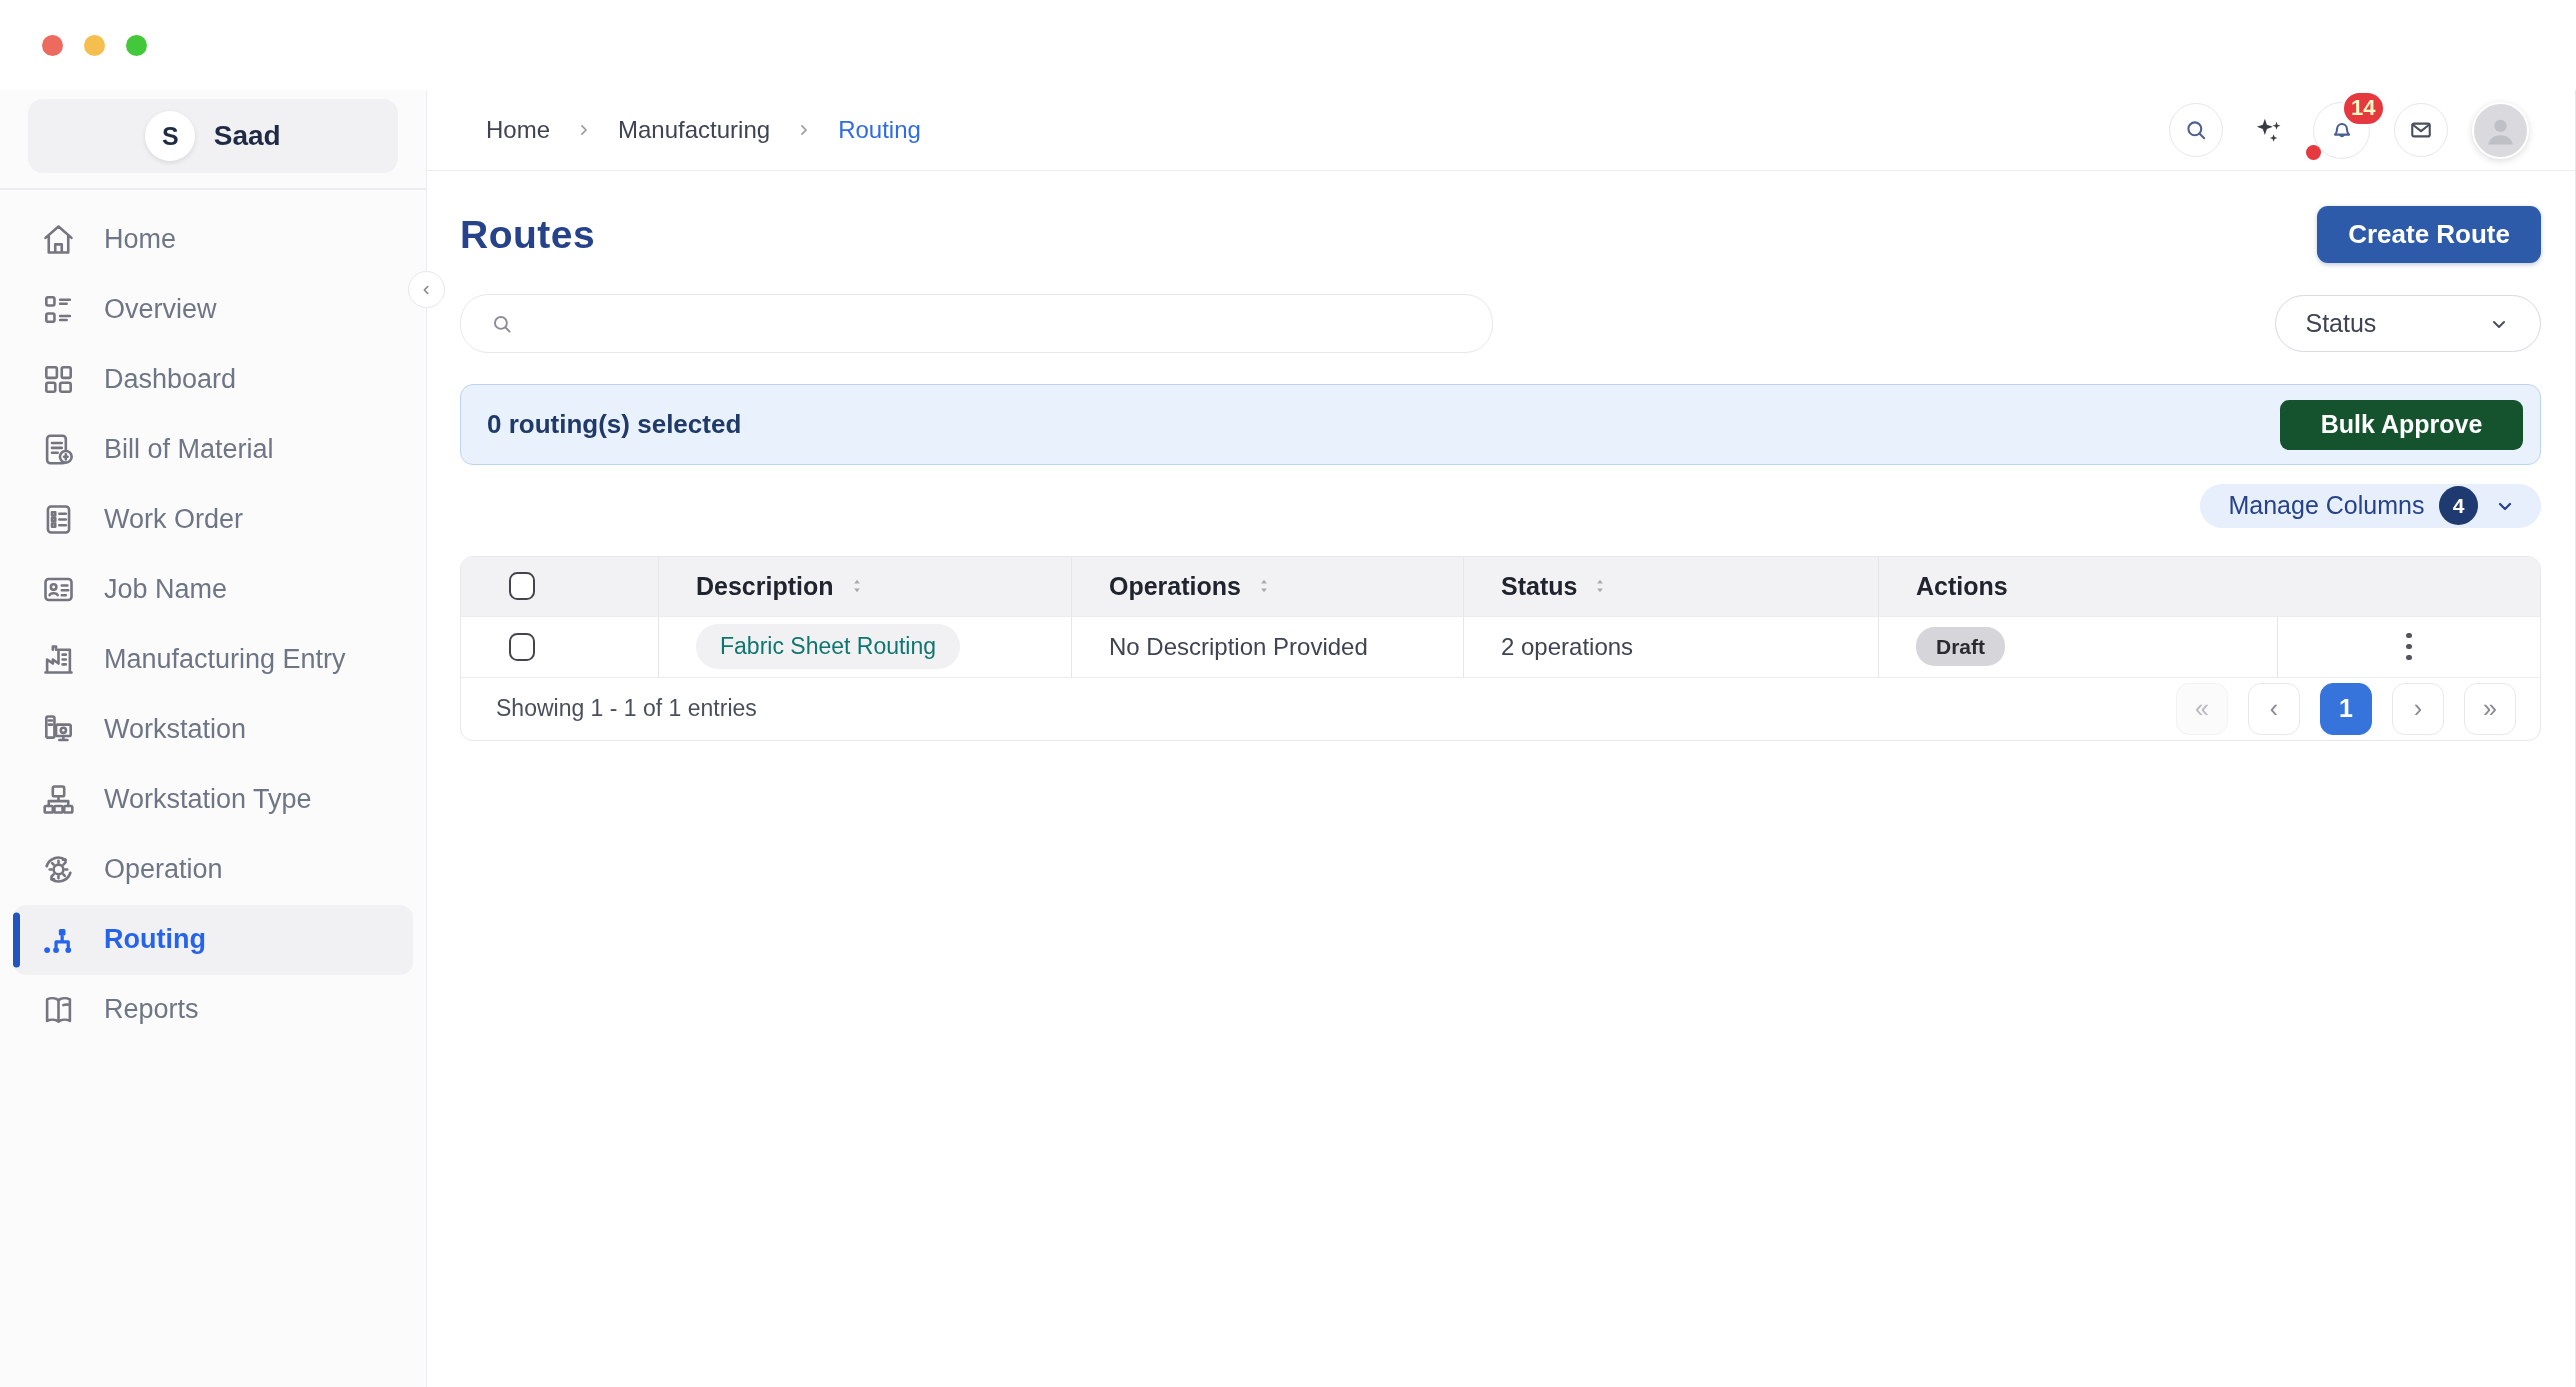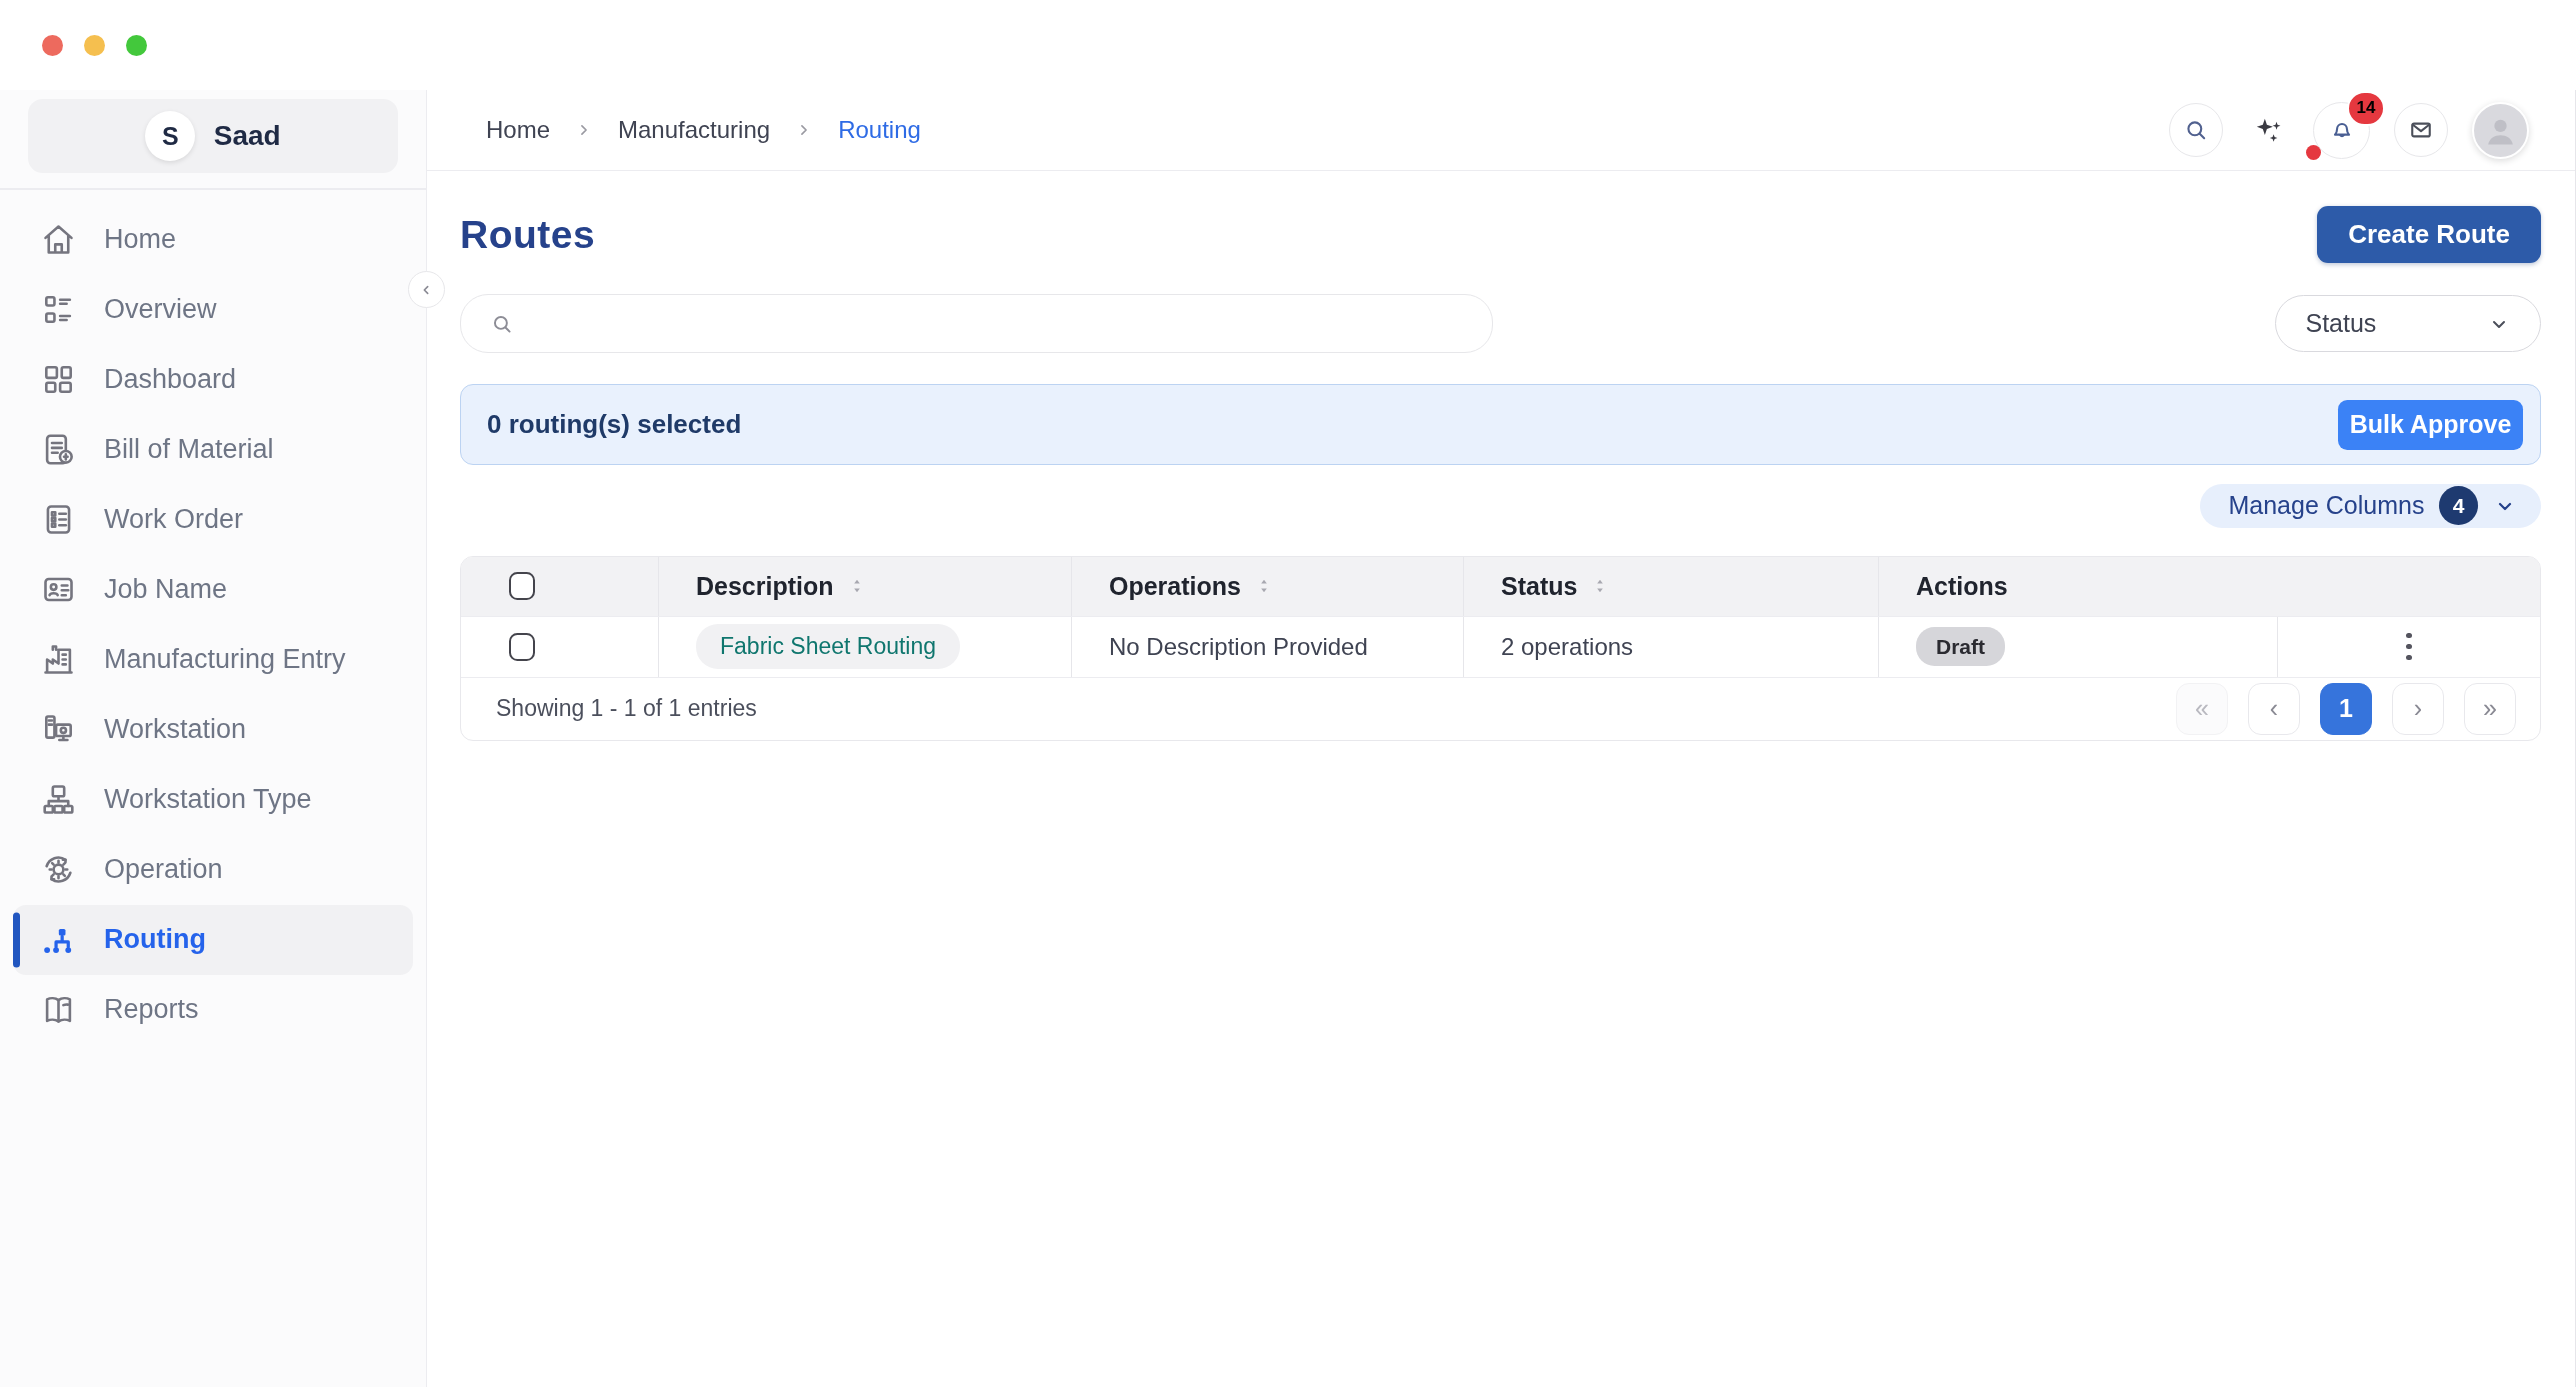--- a/index.html
+++ b/index.html
@@ -47,21 +47,21 @@
 
   .top-icons { display:flex; align-items:center; gap:24px; }
   .icon-circle { width:54px; height:54px; border-radius:50%; border:1.8px solid #e7e7ea; background:#fff;
     display:flex; align-items:center; justify-content:center; cursor:pointer; }
   .icon-circle svg { width:28px; height:28px; }
   .sparkle-btn { width:42px; height:42px; display:flex; align-items:center; justify-content:center; cursor:pointer; }
   .sparkle-btn svg { width:35px; height:35px; }
   .bell-wrap { position:relative; }
   .bell-wrap .icon-circle { width:57px; height:57px; }
   .notif-badge { position:absolute; top:-11px; right:-14.8px; min-width:35px; height:35px; padding:0 7.4px;
-    border-radius:17.5px; background:#e5383f; color:#000000; font-size:17px; font-weight:700;
+    border-radius:17.5px; background:#e5383f; color:#fef9c3; font-size:22px; font-weight:700;
     display:flex; align-items:center; justify-content:center; border:2.8px solid #fff; }
   .notif-dot { position:absolute; bottom:-1.8px; left:-7.4px; width:15.7px; height:15.7px; border-radius:50%; background:#e5383f; }
   .avatar { width:57px; height:57px; border-radius:50%; background:#d9d9de; border:2.8px solid #fff;
     box-shadow:0 1.8px 7.4px rgba(0,0,0,.14); display:flex; align-items:center; justify-content:center; cursor:pointer; }
   .avatar svg { width:37px; height:37px; }
 
   
   .content { flex:1; padding:35px 34px 0 33px; }
   .page-head { display:flex; justify-content:space-between; align-items:center; }
   .page-title { font-size:39px; font-weight:700; color:#26428b; letter-spacing:0.5px; }
@@ -75,21 +75,21 @@
   .search-box svg { width:26px; height:26px; color:#8d8d96; flex:none; }
   .search-box input { flex:1; border:none; outline:none; background:transparent; font-size:25px; color:#3f3f46; font-family:inherit; }
   .search-box input::placeholder { color:#5f6270; }
   .status-select { height:57px; min-width:266px; border:1.8px solid #d9d9de; border-radius:29.5px; background:#fff;
     display:flex; align-items:center; justify-content:space-between; padding:0 29.5px; font-size:25px; color:#3f4352; cursor:pointer; }
   .status-select svg { width:24px; height:24px; color:#4b4f5a; }
 
   .selection-bar { margin-top:31px; height:81px; background:#e9f1fd; border:1.8px solid #bcd3f2; border-radius:13px;
     display:flex; align-items:center; justify-content:space-between; padding:0 16.6px 0 26px; }
   .selection-text { font-size:26px; font-weight:600; color:#1f3a68; }
-  .bulk-btn { height:50px; padding:0 12px; background:#3b82f6; color:#fff; border:none; border-radius:9.2px;
+  .bulk-btn { height:50px; padding:0 41px; background:#14532d; color:#fff; border:none; border-radius:9.2px;
     font-size:25px; font-weight:600; display:flex; align-items:center; cursor:pointer; font-family:inherit; }
 
   .table-tools { display:flex; justify-content:flex-end; margin-top:18.5px; }
   .manage-btn { height:44px; background:#e7effc; border-radius:29.5px; display:flex; align-items:center; gap:14.8px;
     padding:0 24px 0 28px; font-size:25px; color:#26428b; font-weight:500; cursor:pointer; }
   .count-badge { width:39px; height:39px; border-radius:50%; background:#1e3a70; color:#fff; font-size:21px;
     font-weight:700; display:flex; align-items:center; justify-content:center; }
   .manage-btn svg { width:24px; height:24px; color:#26428b; }
 
   

